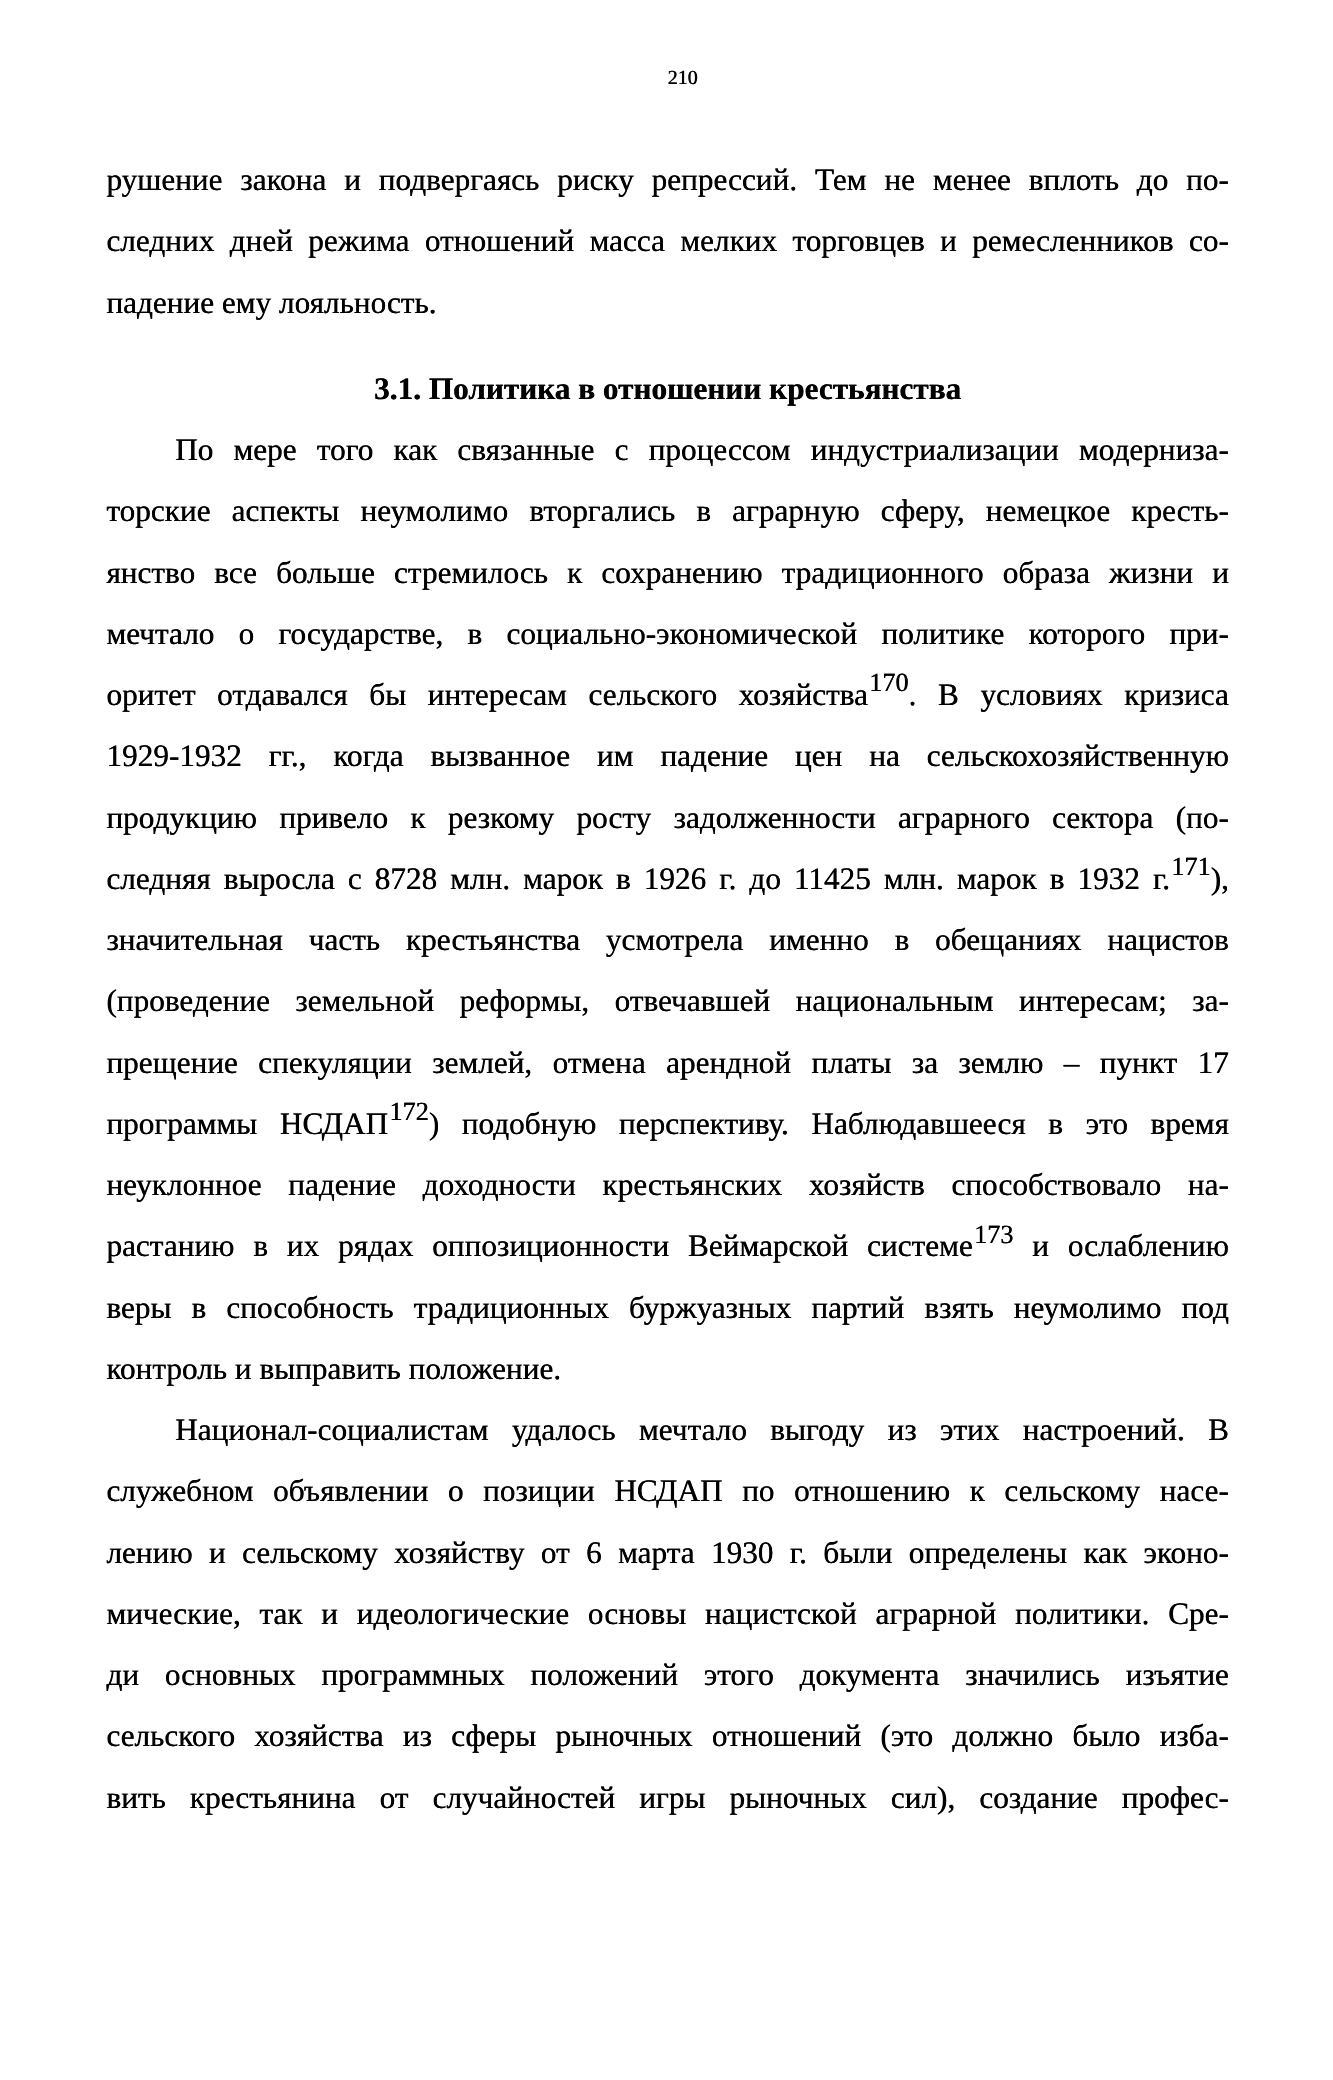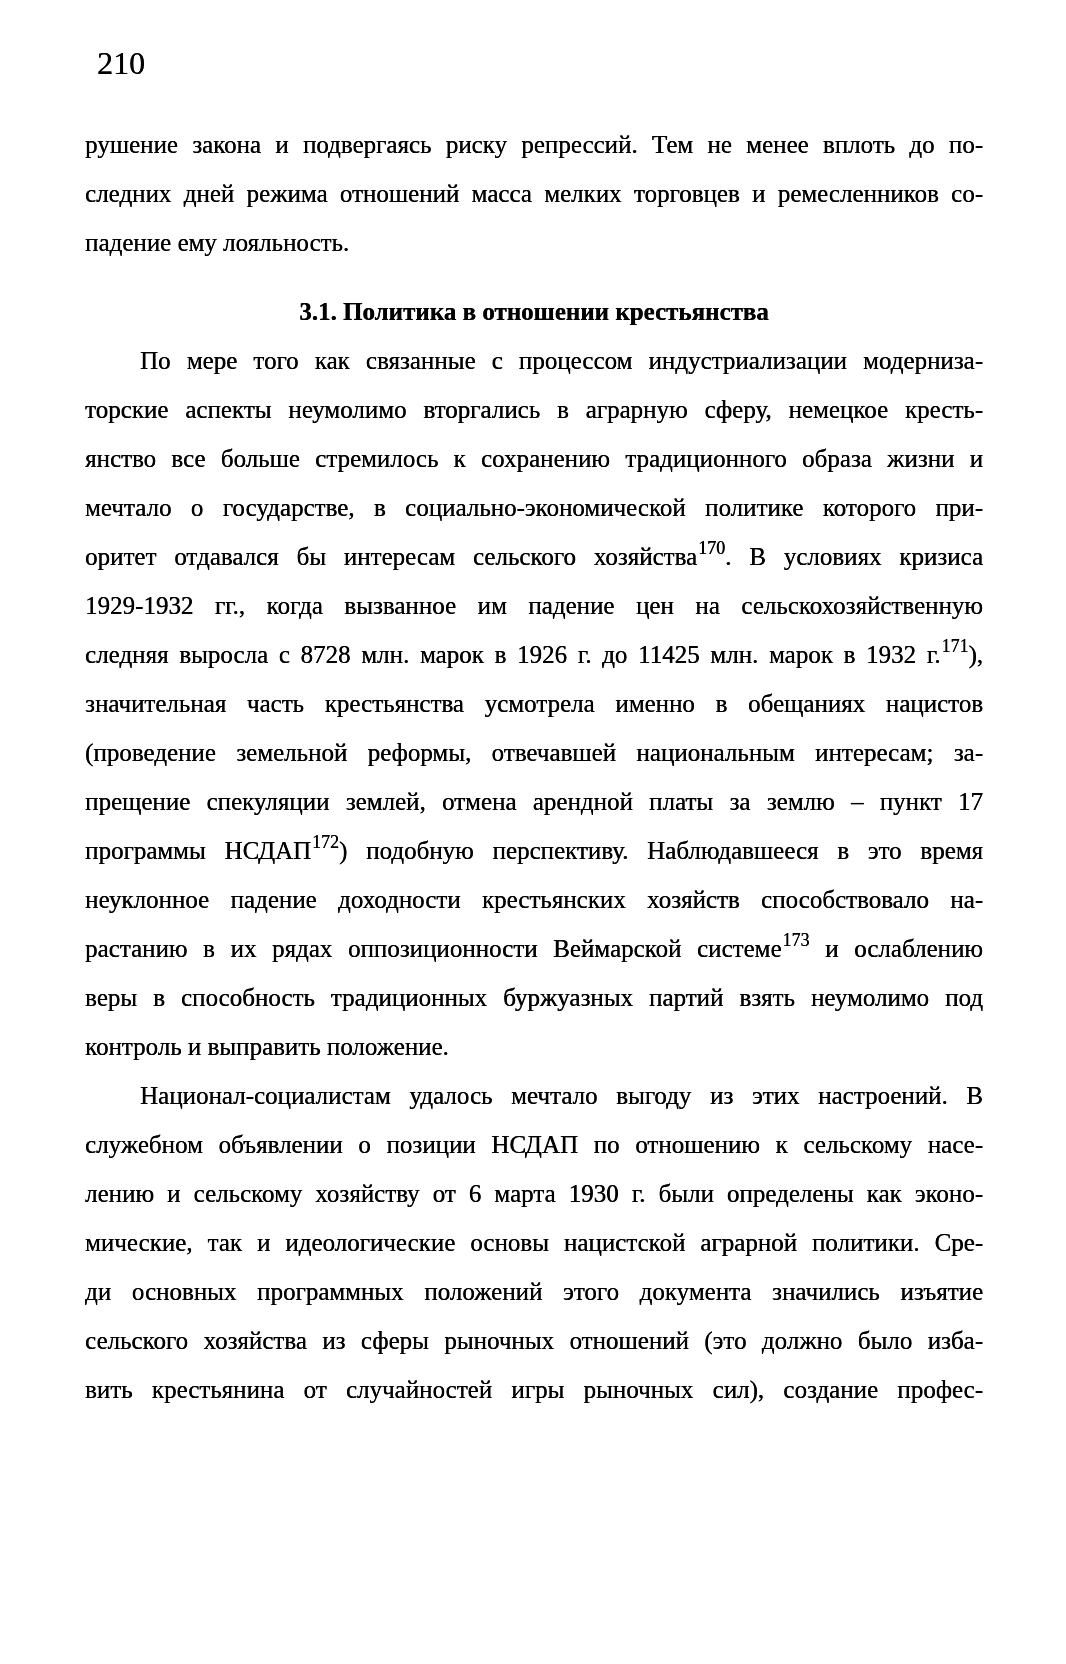--- a/index.html
+++ b/index.html
@@ -16,22 +16,22 @@
     font-family: "Liberation Serif", "DejaVu Serif", serif;
     font-size: 25px;
     overflow: hidden;
     text-shadow: 0.3px 0 0 currentColor; 
   }
   .page-number {
     position: absolute;
     top: 50px;
     left: 97px;
     width: 898px;
-    text-align: left;
-    font-size: 32px;
+    text-align: center;
+    font-size: 16px;
     line-height: 26px;
   }
   .column {
     position: absolute;
     top: 120px;
     left: 85px;
     width: 898px;
   }
   .line {
     line-height: 49px;
@@ -45,21 +45,21 @@
   .paragraph.indent .line:first-child {
     text-indent: 55px;
   }
   .heading {
     margin-top: 20px;
     line-height: 49px;
     text-align: center;
     font-weight: bold;
   }
   sup.fnref {
-    font-size: 18px;
+    font-size: 21px;
     line-height: 0;
     vertical-align: baseline;
     position: relative;
     top: -11px;
     margin-left: 1px;
     margin-top: 47px;
   }
 </style>
 </head>
 <body>
@@ -73,20 +73,21 @@
         <div class="line line-end">падение ему лояльность.</div>
       </div>
       <div class="heading">3.1. Политика в отношении крестьянства</div>
       <div class="paragraph indent">
         <div class="line">По мере того как связанные с процессом индустриализации модерниза-</div>
         <div class="line">торские аспекты неумолимо вторгались в аграрную сферу, немецкое кресть-</div>
         <div class="line">янство все больше стремилось к сохранению традиционного образа жизни и</div>
         <div class="line">мечтало о государстве, в социально-экономической политике которого при-</div>
         <div class="line">оритет отдавался бы интересам сельского хозяйства<sup class="fnref">170</sup>. В условиях кризиса</div>
         <div class="line">1929-1932 гг., когда вызванное им падение цен на сельскохозяйственную</div>
+        <div class="line">продукцию привело к резкому росту задолженности аграрного сектора (по-</div>
         <div class="line">следняя выросла с 8728 млн. марок в 1926 г. до 11425 млн. марок в 1932 г.<sup class="fnref">171</sup>),</div>
         <div class="line">значительная часть крестьянства усмотрела именно в обещаниях нацистов</div>
         <div class="line">(проведение земельной реформы, отвечавшей национальным интересам; за-</div>
         <div class="line">прещение спекуляции землей, отмена арендной платы за землю – пункт 17</div>
         <div class="line">программы НСДАП<sup class="fnref">172</sup>) подобную перспективу. Наблюдавшееся в это время</div>
         <div class="line">неуклонное падение доходности крестьянских хозяйств способствовало на-</div>
         <div class="line">растанию в их рядах оппозиционности Веймарской системе<sup class="fnref">173</sup> и ослаблению</div>
         <div class="line">веры в способность традиционных буржуазных партий взять неумолимо под</div>
         <div class="line line-end">контроль и выправить положение.</div>
       </div>

